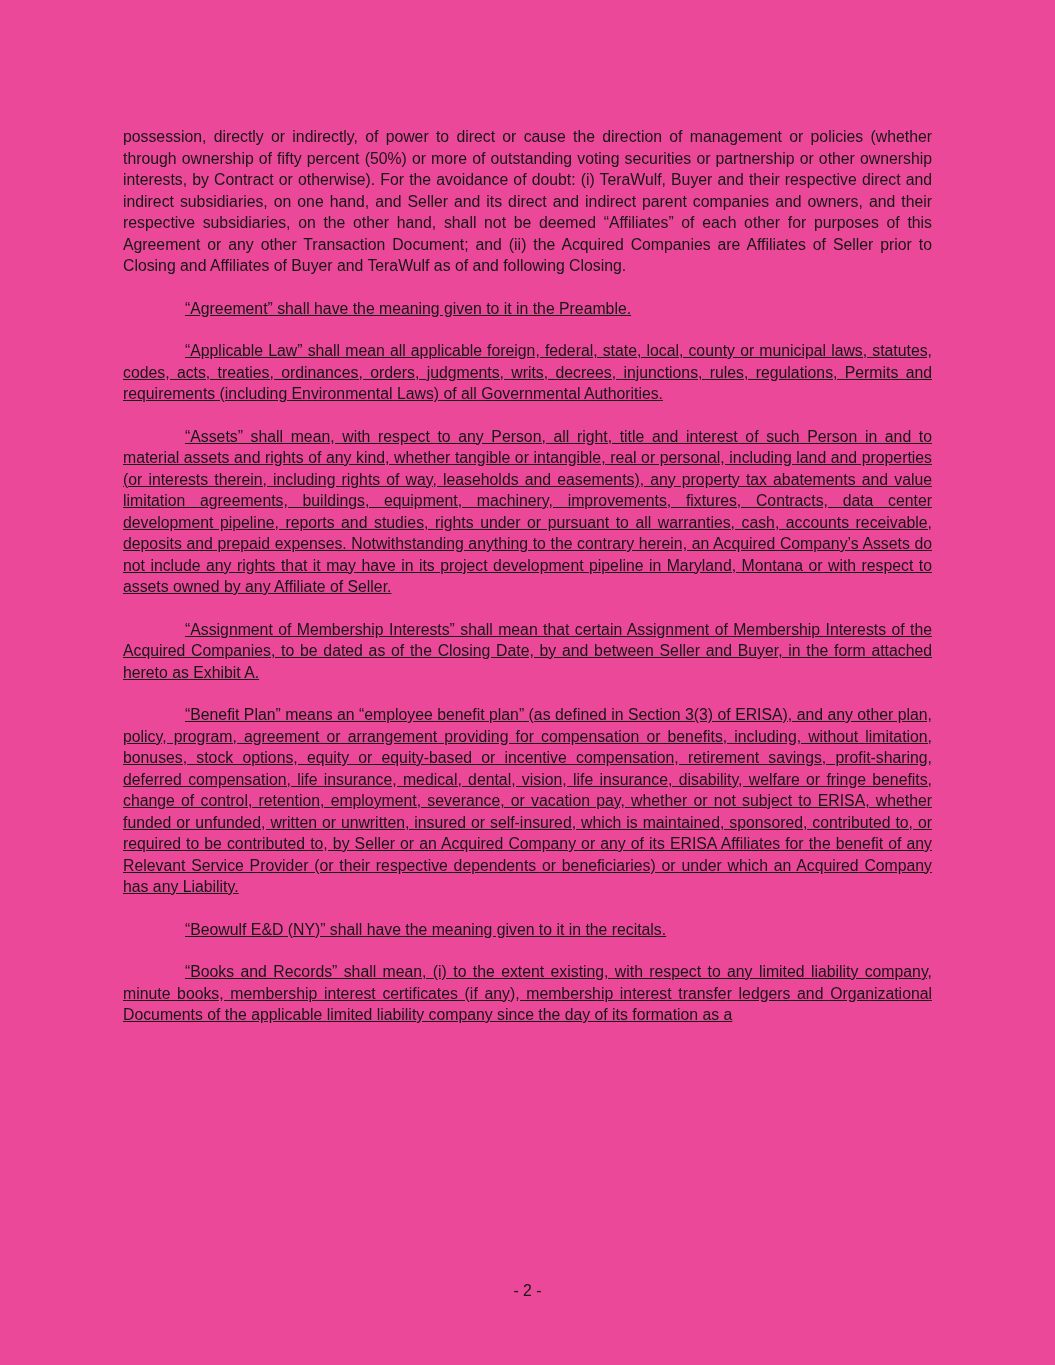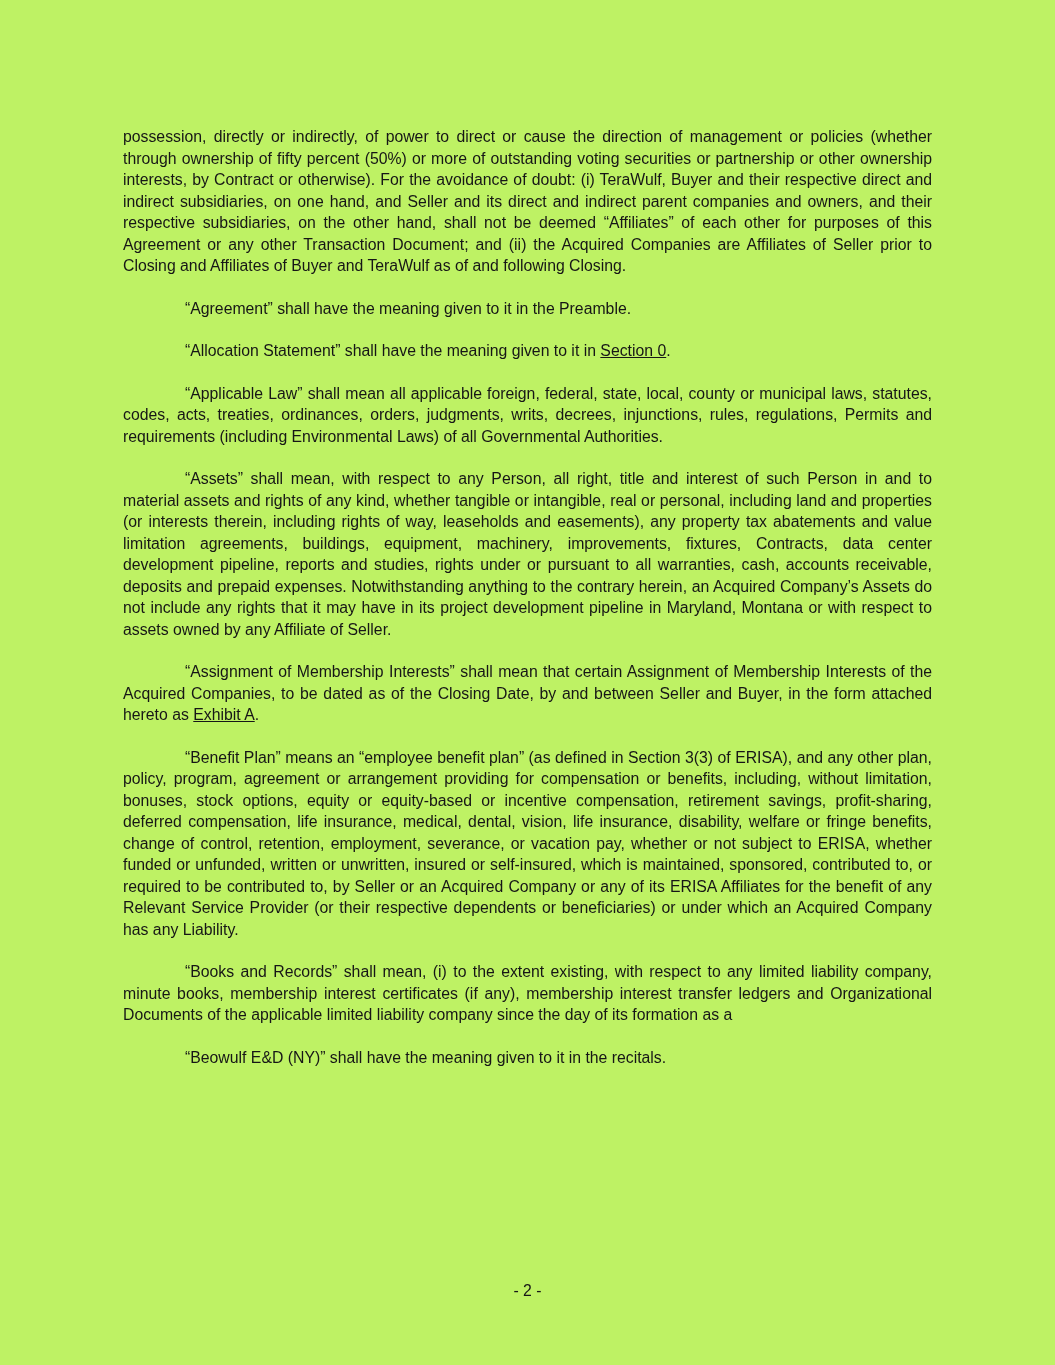--- a/index.html
+++ b/index.html
@@ -4,63 +4,63 @@
 <style>
   html, body {
     margin: 0;
     padding: 0;
     background: #ffffff;
   }
   .page {
     position: relative;
     width: 1055px;
     height: 1365px;
-    background: #bef264;
+    background: #ec4899;
     overflow: hidden;
     font-family: "Liberation Sans", sans-serif;
     font-size: 15.8px;
     line-height: 21.5px;
     color: #161616;
   }
   .content {
     position: absolute;
     top: 126px;
     left: 123px;
     width: 809px;
     text-align: justify;
   }
   .content p {
     margin: 0 0 21px 0;
     padding: 0;
   }
   .content p.indent {
     text-indent: 62px;
+    text-decoration: underline;
   }
   .u {
     text-decoration: underline;
   }
   .footer {
     position: absolute;
     top: 1280px;
     left: 0;
     width: 1055px;
     text-align: center;
   }
 </style>
 </head>
 <body>
 
 <div class="page">
   <div class="content">
       <p><span>possession, directly or indirectly, of power to direct or cause the direction of management or policies (whether through ownership of fifty percent (50%) or more of outstanding voting securities or partnership or other ownership interests, by Contract or otherwise). For the avoidance of doubt: (i) TeraWulf, Buyer and their respective direct and indirect subsidiaries, on one hand, and Seller and its direct and indirect parent companies and owners, and their respective subsidiaries, on the other hand, shall not be deemed “Affiliates” of each other for purposes of this Agreement or any other Transaction Document; and (ii) the Acquired Companies are Affiliates of Seller prior to Closing and Affiliates of Buyer and TeraWulf as of and following Closing.</span></p>
       <p class="indent"><span>“Agreement” shall have the meaning given to it in the Preamble.</span></p>
-      <p class="indent"><span>“Allocation Statement” shall have the meaning given to it in </span><span class="u">Section 0</span><span>.</span></p>
       <p class="indent"><span>“Applicable Law” shall mean all applicable foreign, federal, state, local, county or municipal laws, statutes, codes, acts, treaties, ordinances, orders, judgments, writs, decrees, injunctions, rules, regulations, Permits and requirements (including Environmental Laws) of all Governmental Authorities.</span></p>
       <p class="indent"><span>“Assets” shall mean, with respect to any Person, all right, title and interest of such Person in and to material assets and rights of any kind, whether tangible or intangible, real or personal, including land and properties (or interests therein, including rights of way, leaseholds and easements), any property tax abatements and value limitation agreements, buildings, equipment, machinery, improvements, fixtures, Contracts, data center development pipeline, reports and studies, rights under or pursuant to all warranties, cash, accounts receivable, deposits and prepaid expenses. Notwithstanding anything to the contrary herein, an Acquired Company’s Assets do not include any rights that it may have in its project development pipeline in Maryland, Montana or with respect to assets owned by any Affiliate of Seller.</span></p>
       <p class="indent"><span>“Assignment of Membership Interests” shall mean that certain Assignment of Membership Interests of the Acquired Companies, to be dated as of the Closing Date, by and between Seller and Buyer, in the form attached hereto as </span><span class="u">Exhibit A</span><span>.</span></p>
       <p class="indent"><span>“Benefit Plan” means an “employee benefit plan” (as defined in Section 3(3) of ERISA), and any other plan, policy, program, agreement or arrangement providing for compensation or benefits, including, without limitation, bonuses, stock options, equity or equity-based or incentive compensation, retirement savings, profit-sharing, deferred compensation, life insurance, medical, dental, vision, life insurance, disability, welfare or fringe benefits, change of control, retention, employment, severance, or vacation pay, whether or not subject to ERISA, whether funded or unfunded, written or unwritten, insured or self-insured, which is maintained, sponsored, contributed to, or required to be contributed to, by Seller or an Acquired Company or any of its ERISA Affiliates for the benefit of any Relevant Service Provider (or their respective dependents or beneficiaries) or under which an Acquired Company has any Liability.</span></p>
+      <p class="indent"><span>“Beowulf E&amp;D (NY)” shall have the meaning given to it in the recitals.</span></p>
       <p class="indent"><span>“Books and Records” shall mean, (i) to the extent existing, with respect to any limited liability company, minute books, membership interest certificates (if any), membership interest transfer ledgers and Organizational Documents of the applicable limited liability company since the day of its formation as a</span></p>
-      <p class="indent"><span>“Beowulf E&amp;D (NY)” shall have the meaning given to it in the recitals.</span></p>
     </div>
   <div class="footer">
     <span>- 2 -</span>
   </div>
 </div>
 
 </body></html>

